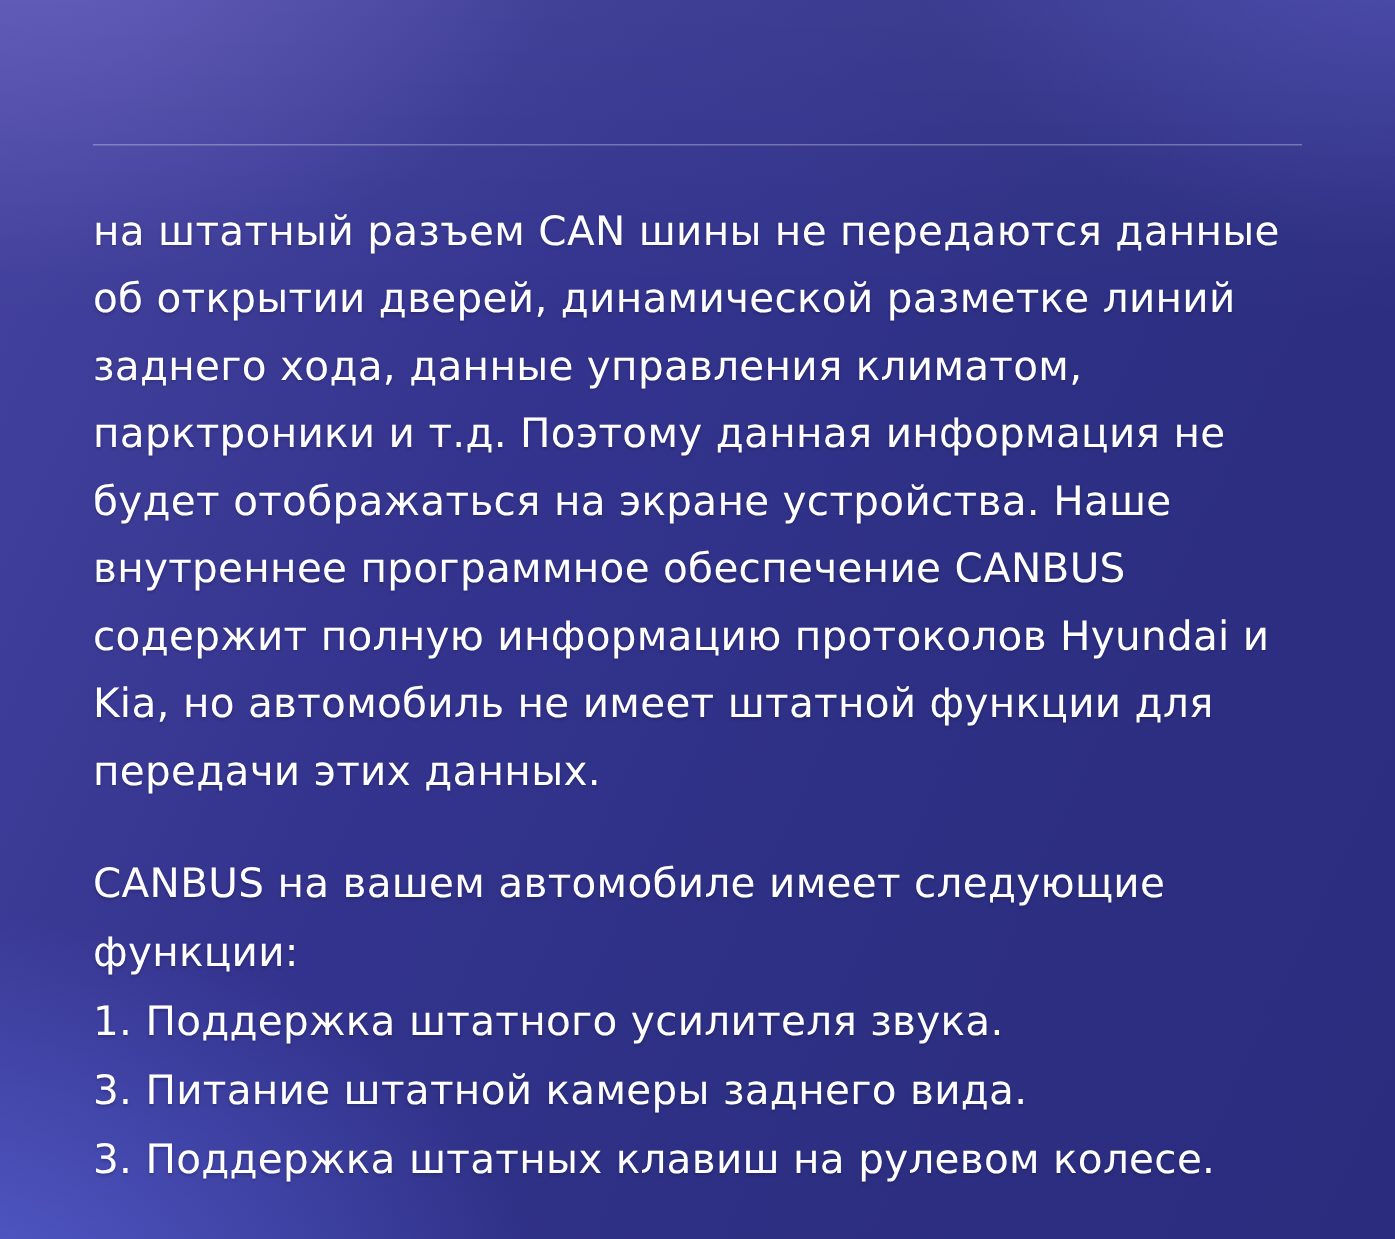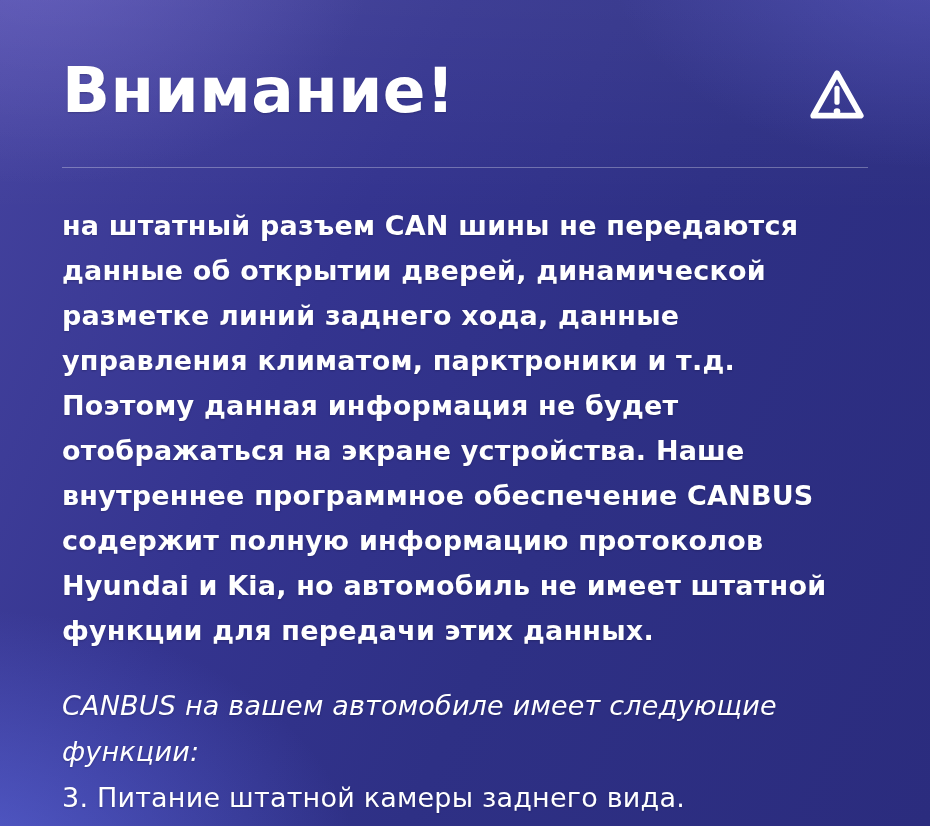--- a/index.html
+++ b/index.html
@@ -43,45 +43,36 @@
       height: 1px;
       margin: 40px 0 0 0;
       background: rgba(255,255,255,0.30);
     }
     .body-text {
       font-size: 27px;
       line-height: 45px;
       letter-spacing: 0.2px;
       text-shadow: 0 1px 2px rgba(10,10,40,0.25);
     }
-    .para-main { margin: 35px 0 0 0; font-weight: bold; }
-    .para-intro { margin: 30px 0 0 0; line-height: 46px; font-style: italic; }
+    .para-main { margin: 35px 0 0 0; }
+    .para-intro { margin: 30px 0 0 0; line-height: 46px; }
     .functions-list { margin: 0; }
     .function-item { line-height: 46px; }
   </style>
 </head>
 <body>
 
 <div class="page">
 
-  <div class="header-row">
-    <h1 class="title">Внимание!</h1>
-    <span class="warn-icon">
-      <svg width="58" height="60" viewBox="0 0 56 58" aria-hidden="true">
-        <path d="M28 7 L51 48 H5 Z" fill="none" stroke="#ffffff" stroke-width="5.5" stroke-linejoin="round"></path>
-        <line x1="28" y1="21.5" x2="28" y2="35" stroke="#ffffff" stroke-width="5" stroke-linecap="round"></line>
-        <circle cx="28" cy="44" r="3.2" fill="#ffffff"></circle>
-      </svg>
-    </span>
-  </div>
 
   <hr class="divider">
 
   <p class="body-text para-main">на штатный разъем CAN шины не передаются данные об открытии дверей, динамической разметке линий заднего хода, данные управления климатом, парктроники и т.д. Поэтому данная информация не будет отображаться на экране устройства. Наше внутреннее программное обеспечение CANBUS содержит полную информацию протоколов Hyundai и Kia, но автомобиль не имеет штатной функции для передачи этих данных.</p>
 
   <p class="body-text para-intro">CANBUS на вашем автомобиле имеет следующие функции:</p>
 
   <div class="body-text functions-list">
+    <div class="function-item">1. Поддержка штатного усилителя звука.</div>
     <div class="function-item">3. Питание штатной камеры заднего вида.</div>
     <div class="function-item">3. Поддержка штатных клавиш на рулевом колесе.</div>
   </div>
 
 </div>
 
 </body></html>

